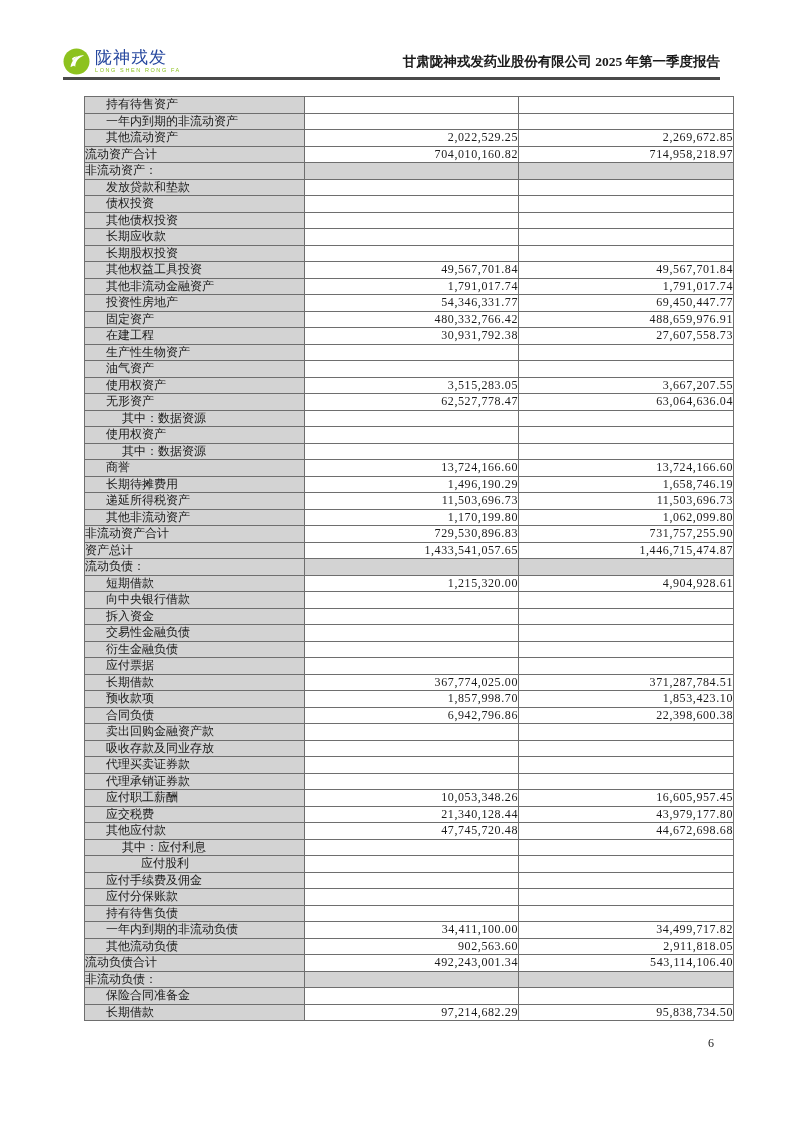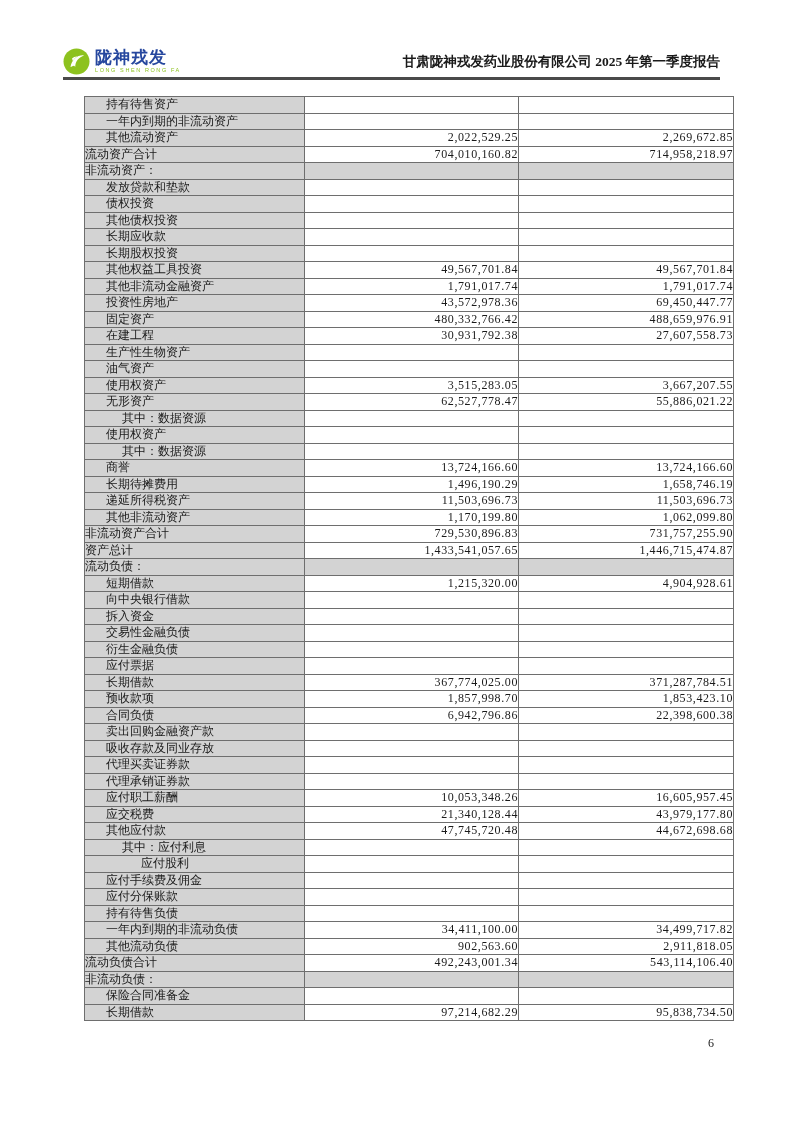--- a/index.html
+++ b/index.html
@@ -28,21 +28,21 @@
   .logo {
     display: flex;
     align-items: center;
     gap: 5px;
     margin-bottom: 1px;
   }
   .logo-mark { width: 27px; height: 27px; display: block; }
   .logo-text { display: flex; flex-direction: column; line-height: 1; }
   .logo-cn {
     font-family: "Liberation Sans", "DejaVu Sans", sans-serif;
-    font-weight: 700;
+    font-weight: 400;
     font-size: 17px;
     letter-spacing: 1px;
     color: #26479e;
   }
   .logo-en {
     font-family: "Liberation Sans", "DejaVu Sans", sans-serif;
     font-size: 5.5px;
     letter-spacing: 1.6px;
     color: #8dc21f;
     margin-top: 2px;
@@ -194,21 +194,21 @@
   </tr>
 
   <tr>
     <td class="item indent-1">其他非流动金融资产</td>
     <td class="val">1,791,017.74</td>
     <td class="val">1,791,017.74</td>
   </tr>
 
   <tr>
     <td class="item indent-1">投资性房地产</td>
-    <td class="val">43,572,978.36</td>
+    <td class="val">54,346,331.77</td>
     <td class="val">69,450,447.77</td>
   </tr>
 
   <tr>
     <td class="item indent-1">固定资产</td>
     <td class="val">480,332,766.42</td>
     <td class="val">488,659,976.91</td>
   </tr>
 
   <tr>
@@ -231,21 +231,21 @@
 
   <tr>
     <td class="item indent-1">使用权资产</td>
     <td class="val">3,515,283.05</td>
     <td class="val">3,667,207.55</td>
   </tr>
 
   <tr>
     <td class="item indent-1">无形资产</td>
     <td class="val">62,527,778.47</td>
-    <td class="val">55,886,021.22</td>
+    <td class="val">63,064,636.04</td>
   </tr>
 
   <tr>
     <td class="item indent-2">其中：数据资源</td>
     <td class="val"></td>
     <td class="val"></td>
   </tr>
 
   <tr>
     <td class="item indent-1">使用权资产</td>

